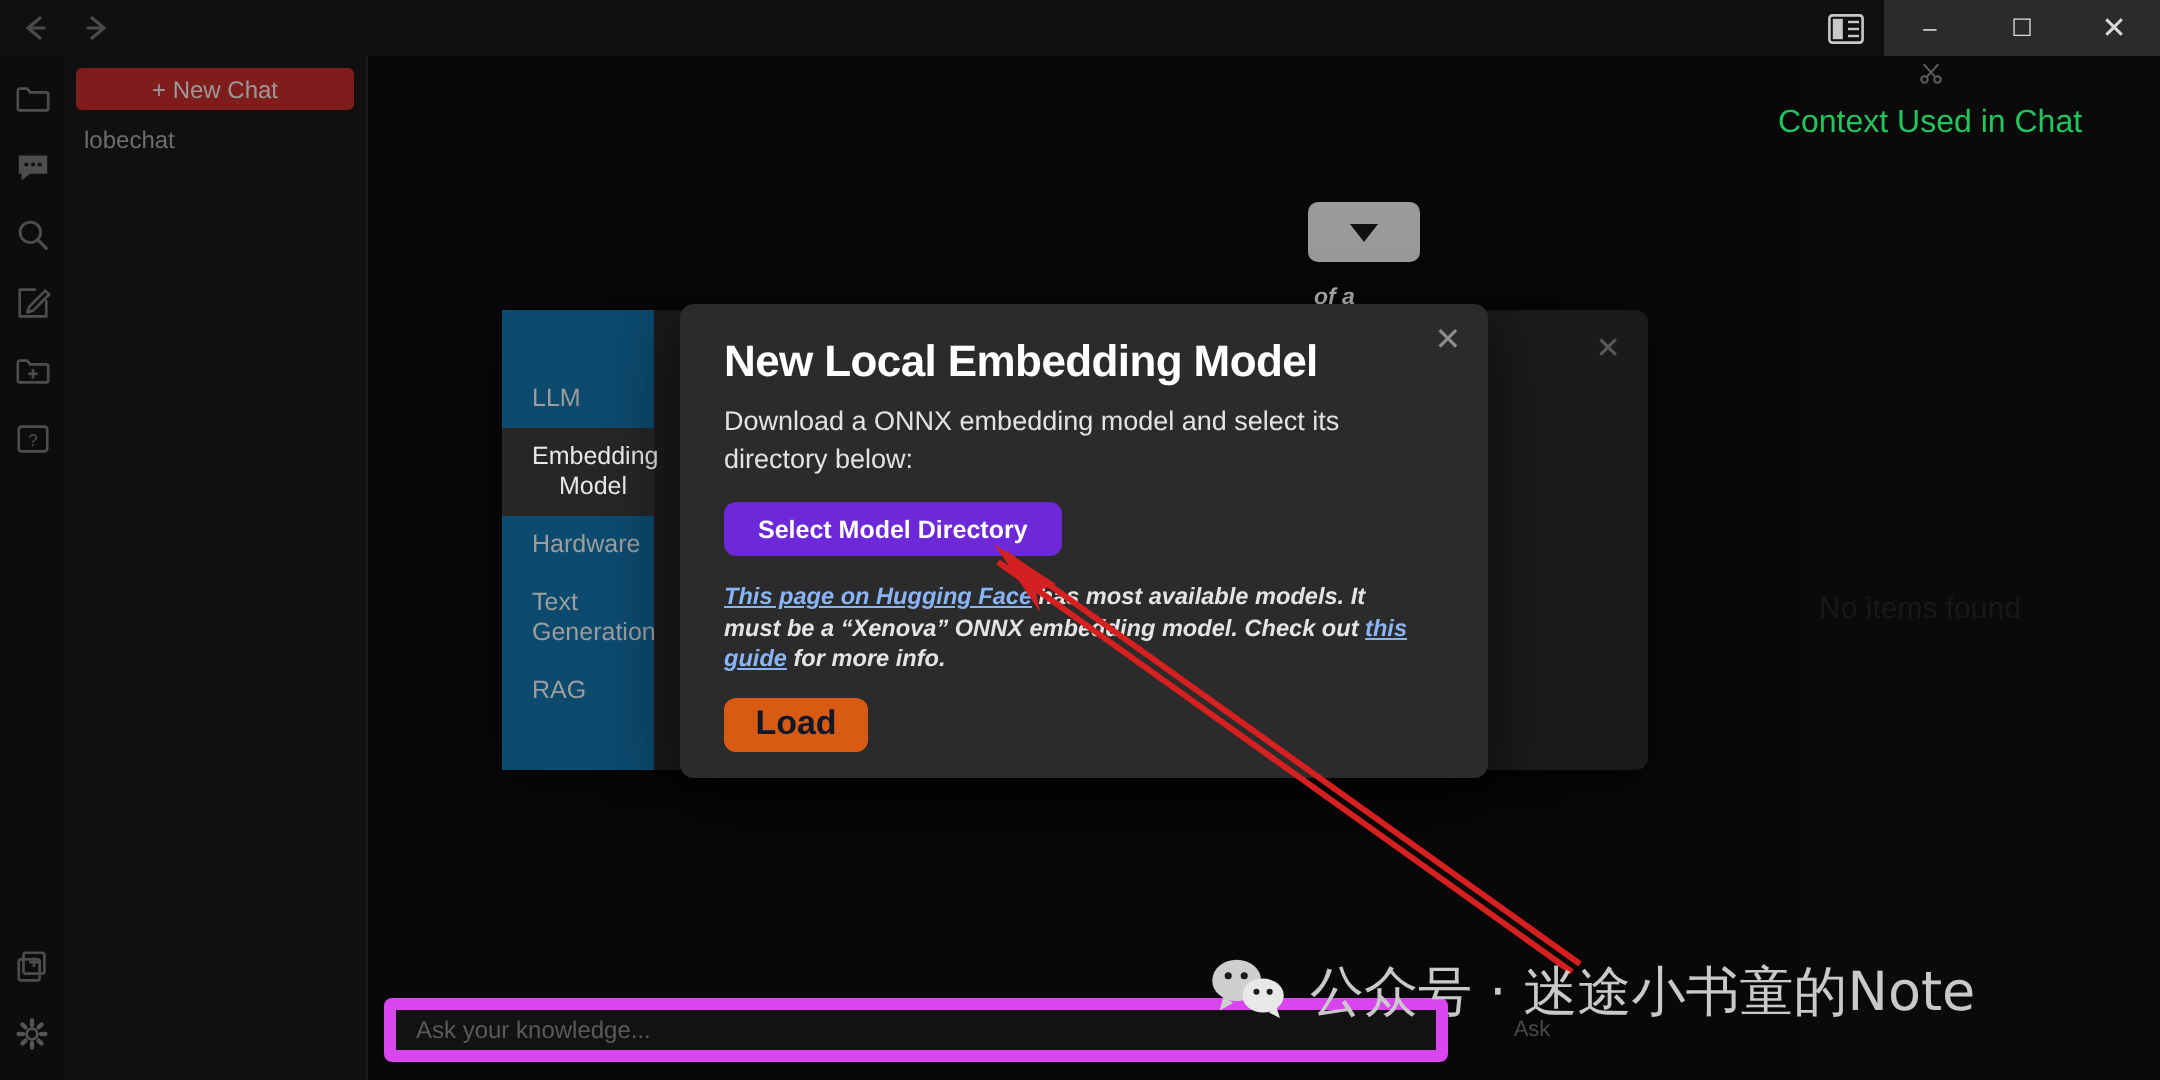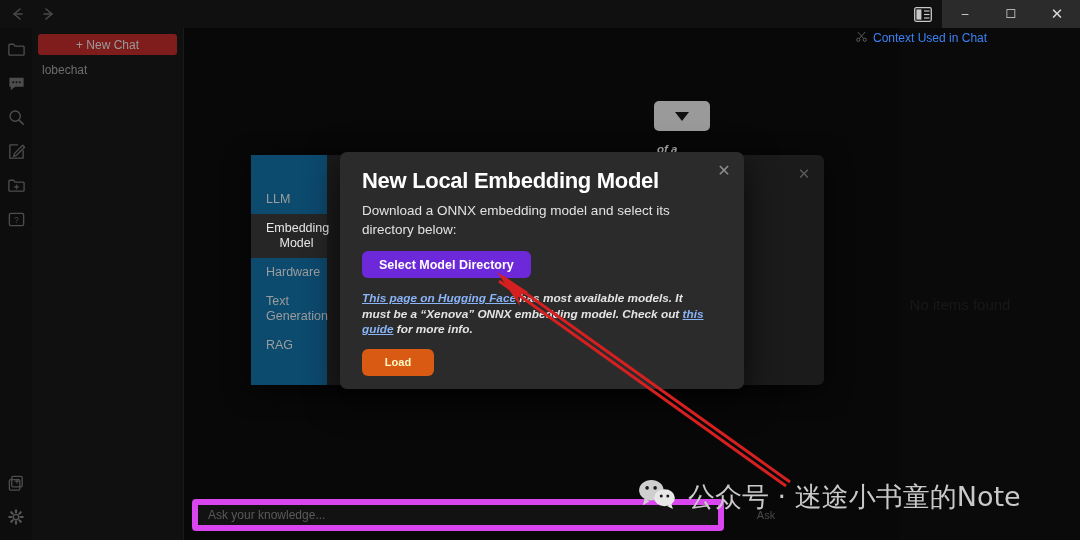--- a/index.html
+++ b/index.html
@@ -77,22 +77,22 @@
     color:#4a4a4a; font-size:11px;
   }
 
   
   .ctxpanel {
     position:absolute; top:28px; left:900px; width:180px; height:512px;
     background:#0a0a0a;
   }
   .ctx-title {
     position:absolute; top:2px; left:-45px; width:220px;
-    color:#3b82f6; font-size:12px;
-    display:flex; align-items:center; gap:5px;
+    color:#22c55e; font-size:16px;
+    display:flex; align-items:center; gap:5px;flex-direction:column;
   }
   .ctx-empty {
     position:absolute; top:268px; left:-60px; width:240px;
     text-align:center; color:#181818; font-size:15px;
   }
 
   
   .settings-dlg {
     position:absolute; top:155px; left:251px; width:573px; height:230px;
     background:#1b1b1b; border-radius:6px;
@@ -162,30 +162,30 @@
   .modal-note {
     color:#e4e4e4; font-size:11.8px; line-height:15.5px;
     font-style:italic; font-weight:bold; max-width:352px;
     margin-bottom:11px;
   }
   .modal-note a { color:#8ab4f8; text-decoration:underline; }
   .load-btn {
     display:inline-flex; align-items:center; justify-content:center;
     width:72px; height:27px;
     background:#d85a13; border-radius:6px;
-    color:#fef9c3; font-size:11px; font-weight:bold;
+    color:#0f172a; font-size:17px; font-weight:bold;
   }
 
   
   .anno { position:absolute; top:0; left:0; width:1080px; height:540px; pointer-events:none; }
 
   
   .watermark {
-    position:absolute; left:637px; top:478px;
-    display:flex; align-items:center; gap:11px;
+    position:absolute; left:604px; top:478px;
+    display:flex; gap:11px;
     color:#c9c9c9; font-size:27px;
     font-family:"DejaVu Sans", sans-serif;
   }
 </style>
 </head>
 <body>
 
 <div id="app">
 
   <div class="titlebar">

